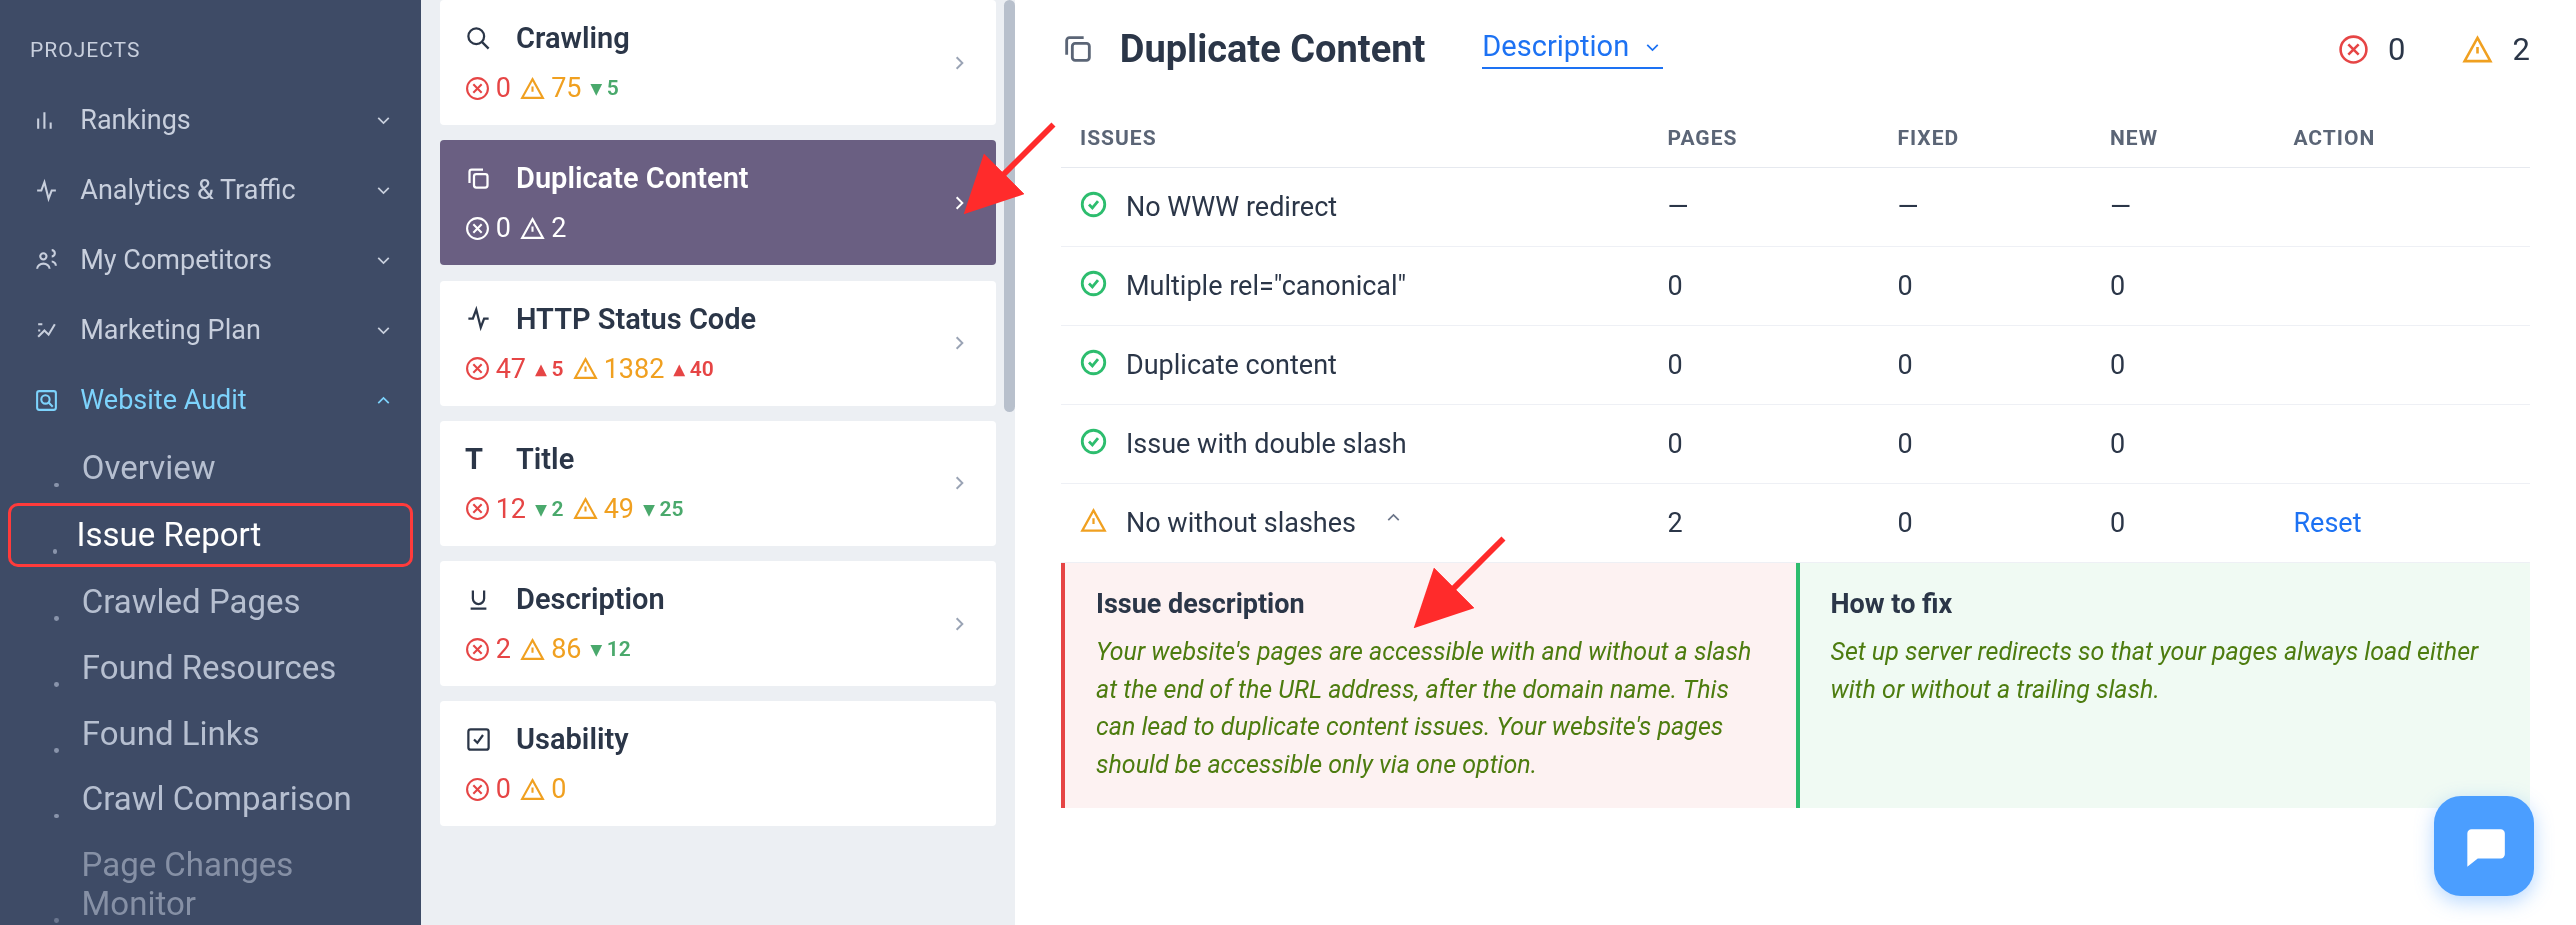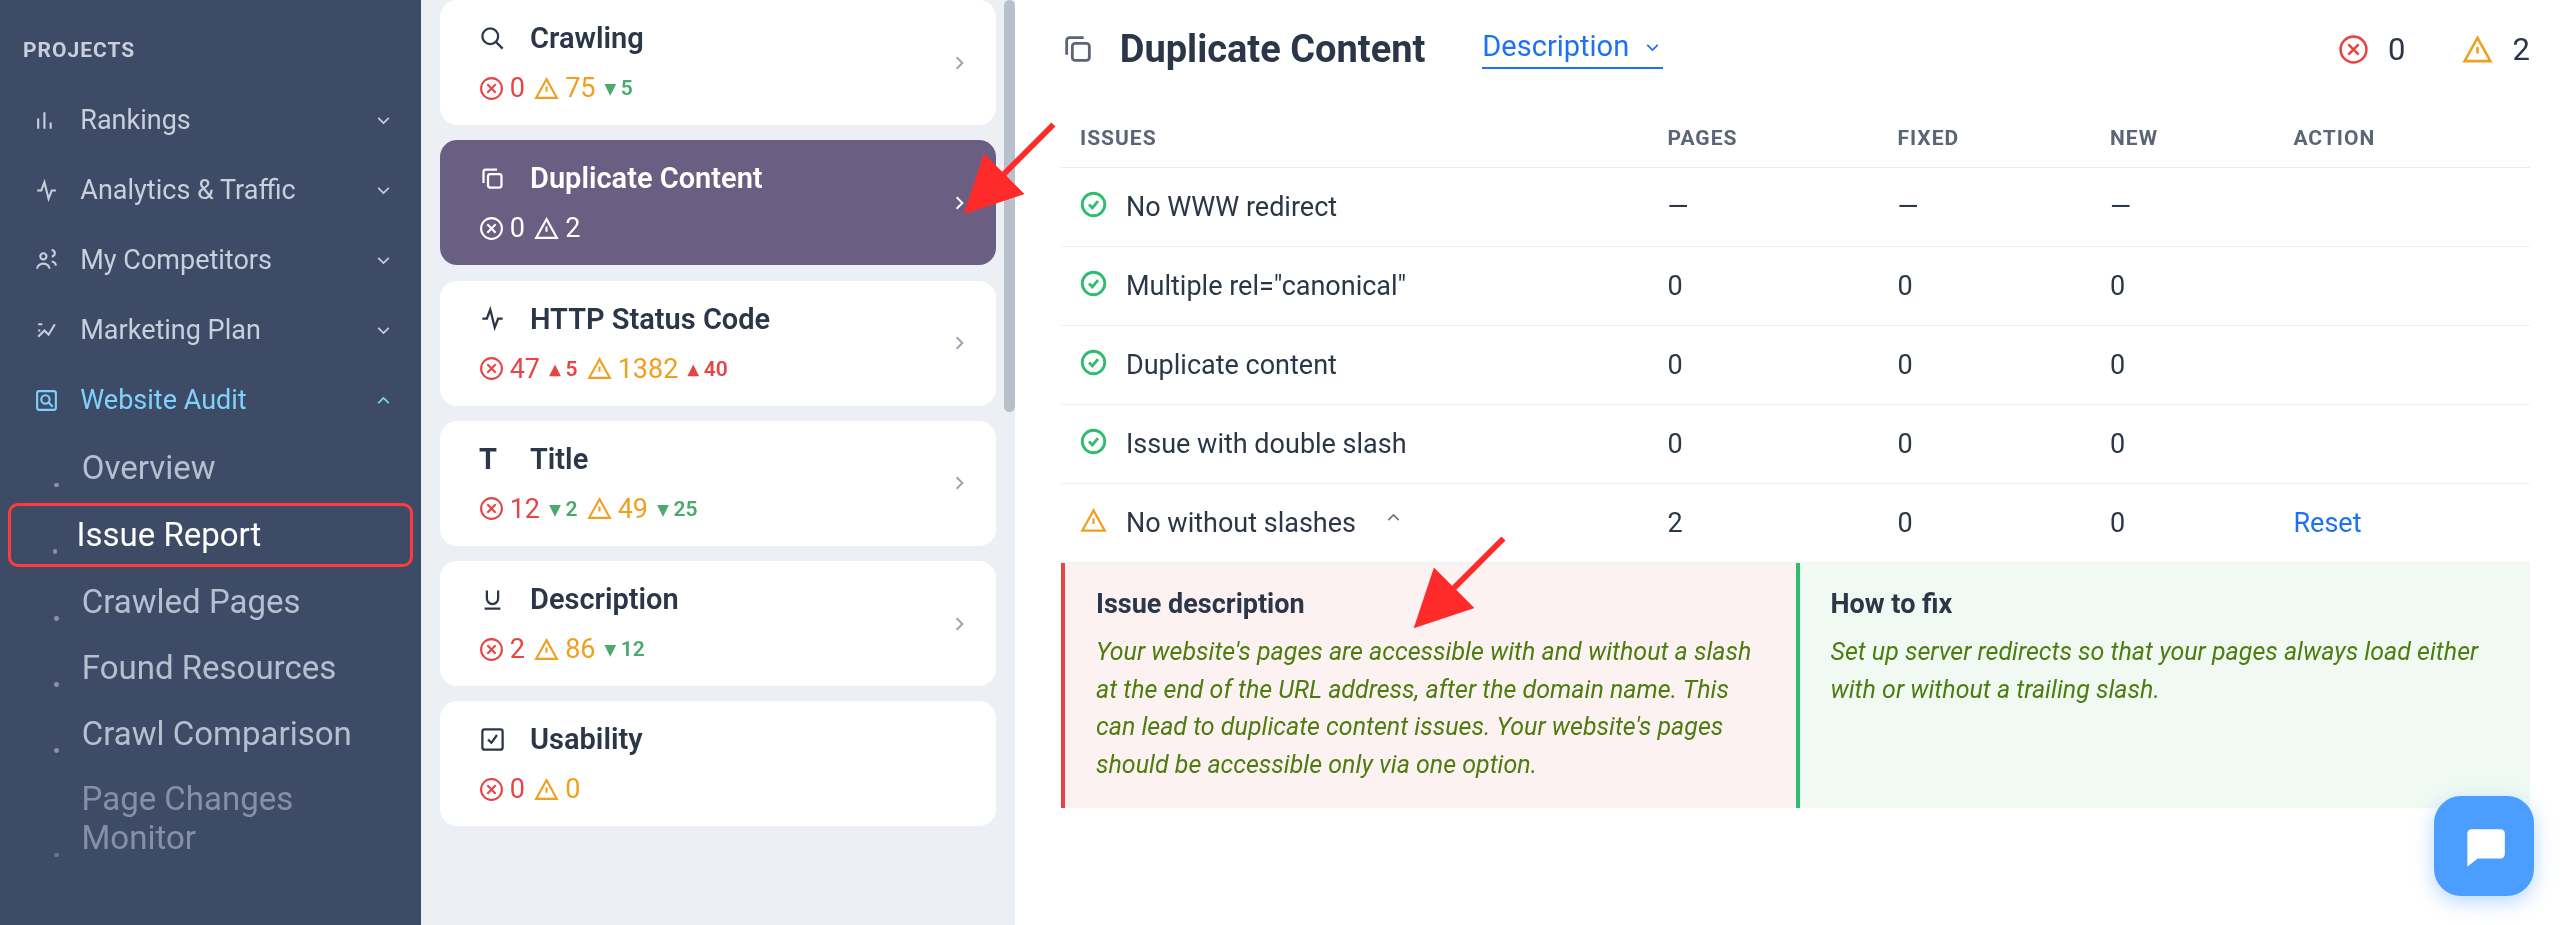--- a/index.html
+++ b/index.html
@@ -1,30 +1,30 @@
 <!DOCTYPE html>
 <html><head>
 <meta charset="utf-8">
 <style>
 *{box-sizing:border-box;margin:0;padding:0;font-family:-apple-system,BlinkMacSystemFont,"Segoe UI",Roboto,sans-serif}
 body{background:#f4f5f7;overflow:hidden}
 .app{display:flex;width:2576px;height:925px;transform-origin:top left}
 .sidebar{width:421px;background:#3e4b66;color:#c8cfdd;flex-shrink:0;padding-top:38px}
-.sidebar-header{font-size:21px;font-weight:700;letter-spacing:1px;padding:0 23px 23px}
+.sidebar-header{font-size:21px;font-weight:400;letter-spacing:1px;padding:0 30px 23px}
 .nav-item{display:flex;align-items:center;padding:19px 27px;font-size:27px;cursor:pointer;position:relative}
 .nav-item .icon{width:38px;display:inline-flex;align-items:center;justify-content:center;margin-right:15.3px}
 .nav-item .chev{margin-left:auto}
 .nav-item.active{color:#7dd3fc;font-weight:400}
 .sub-item{display:flex;align-items:flex-end;padding:13.4px 23px 13.4px 54px;font-size:33px;cursor:pointer;color:#b6bfd0}
 .sub-item .dot{width:4.8px;height:4.8px;background:#8994ab;border-radius:50%;margin-right:23px}
 .sub-item.highlighted{border:3.8px solid #ff3b3b;border-radius:10px;color:#fff;margin:1.9px 7.7px;padding:9.6px 15.3px 9.6px 42px}
 .sub-item.highlighted .dot{margin-right:19px}
 .mid-panel{width:594px;background:#eceff3;padding:0 19px;flex-shrink:0;position:relative}
 .mid-scroll{position:absolute;right:0;top:0;width:11.5px;height:412px;background:#b8c0cc;border-radius:5.7px}
-.card{background:#fff;border-radius:17px;margin-bottom:15.3px;padding:21px 39px;position:relative;cursor:pointer}
+.card{background:#fff;border-radius:4px;margin-bottom:15.3px;padding:21px 25px;position:relative;cursor:pointer}
 .card.active{background:#6a5f82;color:#fff}
 .card-head{display:flex;align-items:center;font-size:29px;font-weight:600;margin-bottom:17px;color:#2b3648}
 .card.active .card-head{color:#fff}
 .card-head .icon{width:34px;margin-right:17px;display:inline-flex}
 .card-chev{position:absolute;right:25px;top:50%;transform:translateY(-50%);color:#9aa4b5}
 .card.active .card-chev{color:#fff}
 .card-stats{display:flex;align-items:center;gap:9.6px;font-size:27px}
 .stat{display:inline-flex;align-items:center;gap:5.7px}
 .err{color:#e64545}
 .card.active .err{color:#fff}
@@ -146,20 +146,24 @@
     <div class="sub-item">
         <span class="dot"></span>
         <span>Crawled Pages</span>
       </div>
     <div class="sub-item">
         <span class="dot"></span>
         <span>Found Resources</span>
       </div>
     <div class="sub-item">
         <span class="dot"></span>
+        <span>Found Links</span>
+      </div>
+    <div class="sub-item">
+        <span class="dot"></span>
         <span>Crawl Comparison</span>
       </div>
     <div class="sub-item" style="opacity:.6">
         <span class="dot"></span>
         <span>Page Changes Monitor</span>
       </div>
   </div>
 
   <div class="mid-panel">
     <div class="mid-scroll"></div>

